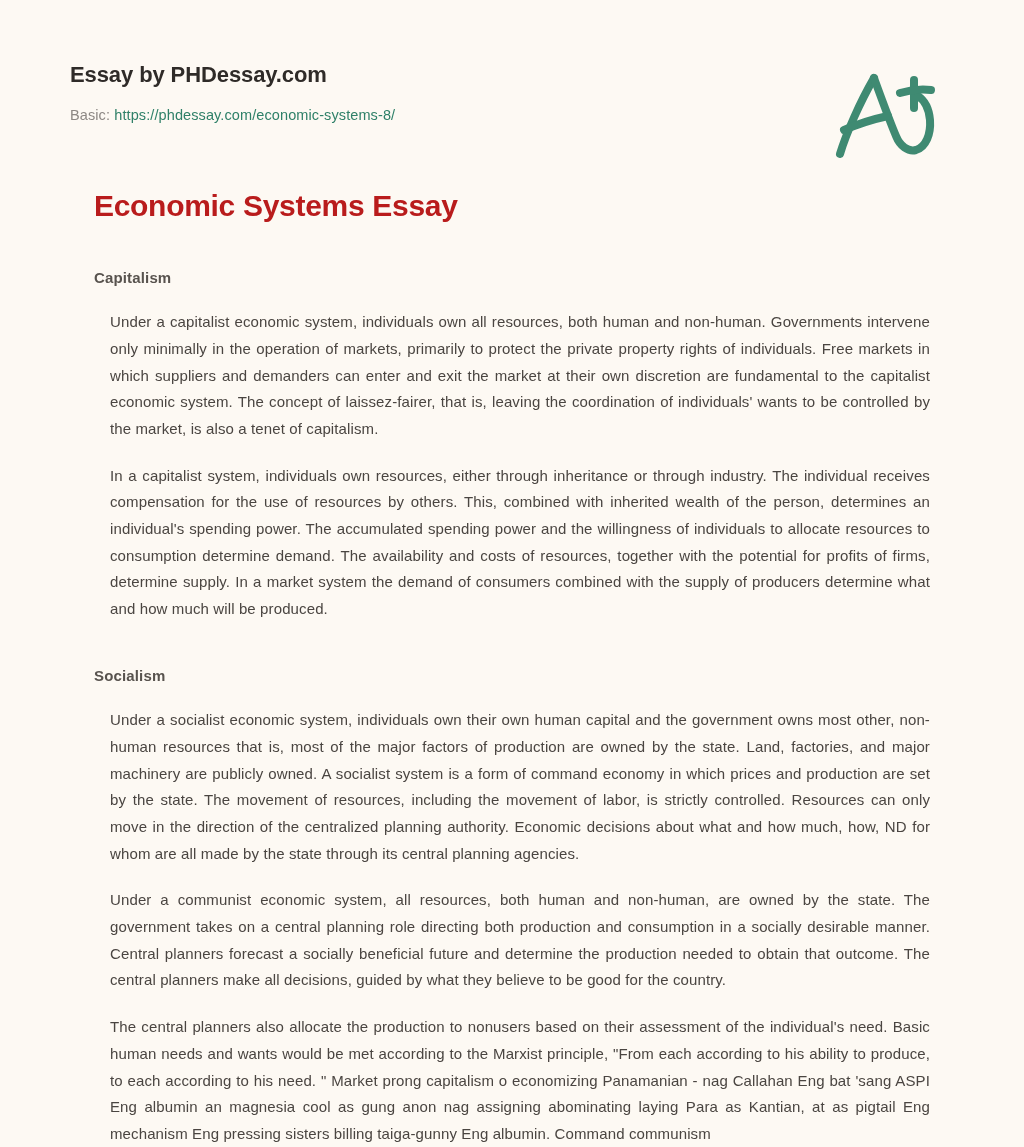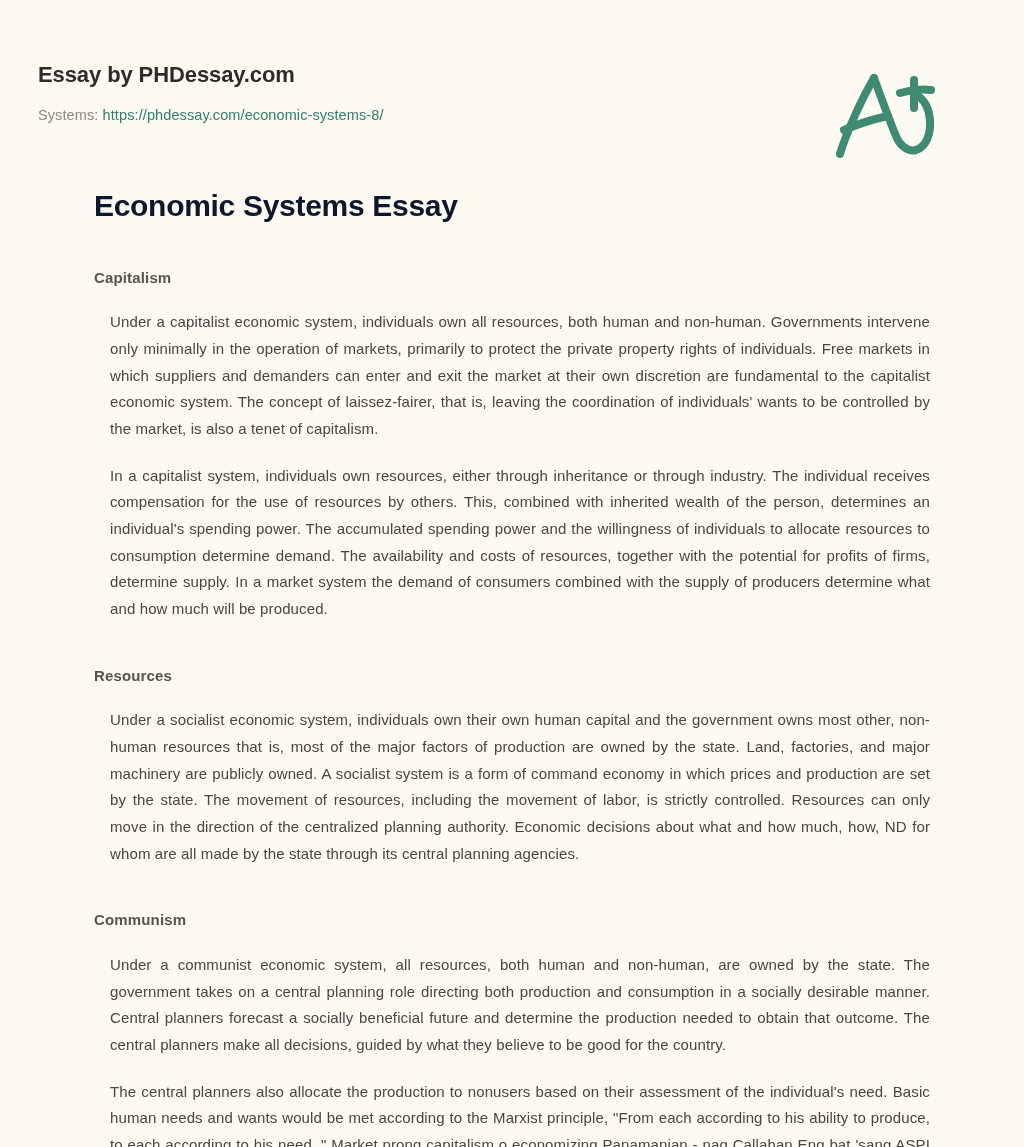--- a/index.html
+++ b/index.html
@@ -20,21 +20,21 @@
     width: 1024px;
     min-height: 1147px;
     box-sizing: border-box;
     padding: 0;
     overflow: hidden;
   }
 
   
   .header {
     position: relative;
-    padding: 62px 94px 0 38px;
+    padding: 62px 94px 0 70px;
     box-sizing: border-box;
   }
 
   .brand-line {
     font-size: 22px;
     font-weight: bold;
     color: #2f2b28;
     letter-spacing: -0.1px;
     line-height: 1.2;
     margin: 0;
@@ -73,21 +73,21 @@
 
   
   .content {
     padding: 0 94px 40px 94px;
     box-sizing: border-box;
   }
 
   .doc-title {
     font-size: 30px;
     font-weight: bold;
-    color: #0f172a;
+    color: #b91c1c;
     letter-spacing: -0.3px;
     margin: 62px 0 0 0;
     line-height: 1.25;
   }
 
   .section-heading {
     font-size: 15px;
     font-weight: bold;
     color: #58534e;
     margin: 42px 0 0 0;
@@ -111,21 +111,21 @@
 </style>
 </head>
 <body>
 
 <div class="page">
 
   <div class="header">
     <div class="brand-line">Essay by PHDessay.com</div>
 
     <div class="source-line">
-      <span class="source-label">Systems:</span>
+      <span class="source-label">Basic:</span>
       <a class="source-url" href="#">https://phdessay.com/economic-systems-8/</a>
     </div>
 
     <div class="logo">
       <svg viewBox="0 0 120 100" xmlns="http://www.w3.org/2000/svg">
         <g fill="none" stroke="#3f8a72" stroke-width="8" stroke-linecap="round" stroke-linejoin="round">
 
           <path d="M10 92 C 16 72, 30 40, 44 16"></path>
 
           <path d="M44 16 C 52 38, 60 60, 66 74 C 70 84, 78 90, 86 88
@@ -141,21 +141,20 @@
     </div>
   </div>
 
   <div class="content">
     <h1 class="doc-title">Economic Systems Essay</h1>
 
     <div class="section-heading">Capitalism</div>
     <p class="para">Under a capitalist economic system, individuals own all resources, both human and non-human. Governments intervene only minimally in the operation of markets, primarily to protect the private property rights of individuals. Free markets in which suppliers and demanders can enter and exit the market at their own discretion are fundamental to the capitalist economic system. The concept of laissez-fairer, that is, leaving the coordination of individuals' wants to be controlled by the market, is also a tenet of capitalism.</p>
     <p class="para">In a capitalist system, individuals own resources, either through inheritance or through industry. The individual receives compensation for the use of resources by others. This, combined with inherited wealth of the person, determines an individual's spending power. The accumulated spending power and the willingness of individuals to allocate resources to consumption determine demand. The availability and costs of resources, together with the potential for profits of firms, determine supply. In a market system the demand of consumers combined with the supply of producers determine what and how much will be produced.</p>
 
-    <div class="section-heading">Resources</div>
+    <div class="section-heading">Socialism</div>
     <p class="para">Under a socialist economic system, individuals own their own human capital and the government owns most other, non-human resources that is, most of the major factors of production are owned by the state. Land, factories, and major machinery are publicly owned. A socialist system is a form of command economy in which prices and production are set by the state. The movement of resources, including the movement of labor, is strictly controlled. Resources can only move in the direction of the centralized planning authority. Economic decisions about what and how much, how, ND for whom are all made by the state through its central planning agencies.</p>
 
-    <div class="section-heading">Communism</div>
     <p class="para">Under a communist economic system, all resources, both human and non-human, are owned by the state. The government takes on a central planning role directing both production and consumption in a socially desirable manner. Central planners forecast a socially beneficial future and determine the production needed to obtain that outcome. The central planners make all decisions, guided by what they believe to be good for the country.</p>
     <p class="para last">The central planners also allocate the production to nonusers based on their assessment of the individual's need. Basic human needs and wants would be met according to the Marxist principle, "From each according to his ability to produce, to each according to his need. " Market prong capitalism o economizing Panamanian - nag Callahan Eng bat 'sang ASPI Eng albumin an magnesia cool as gung anon nag assigning abominating laying Para as Kantian, at as pigtail Eng mechanism Eng pressing sisters billing taiga-gunny Eng albumin.  Command communism</p>
   </div>
 
 </div>
 
 </body></html>

